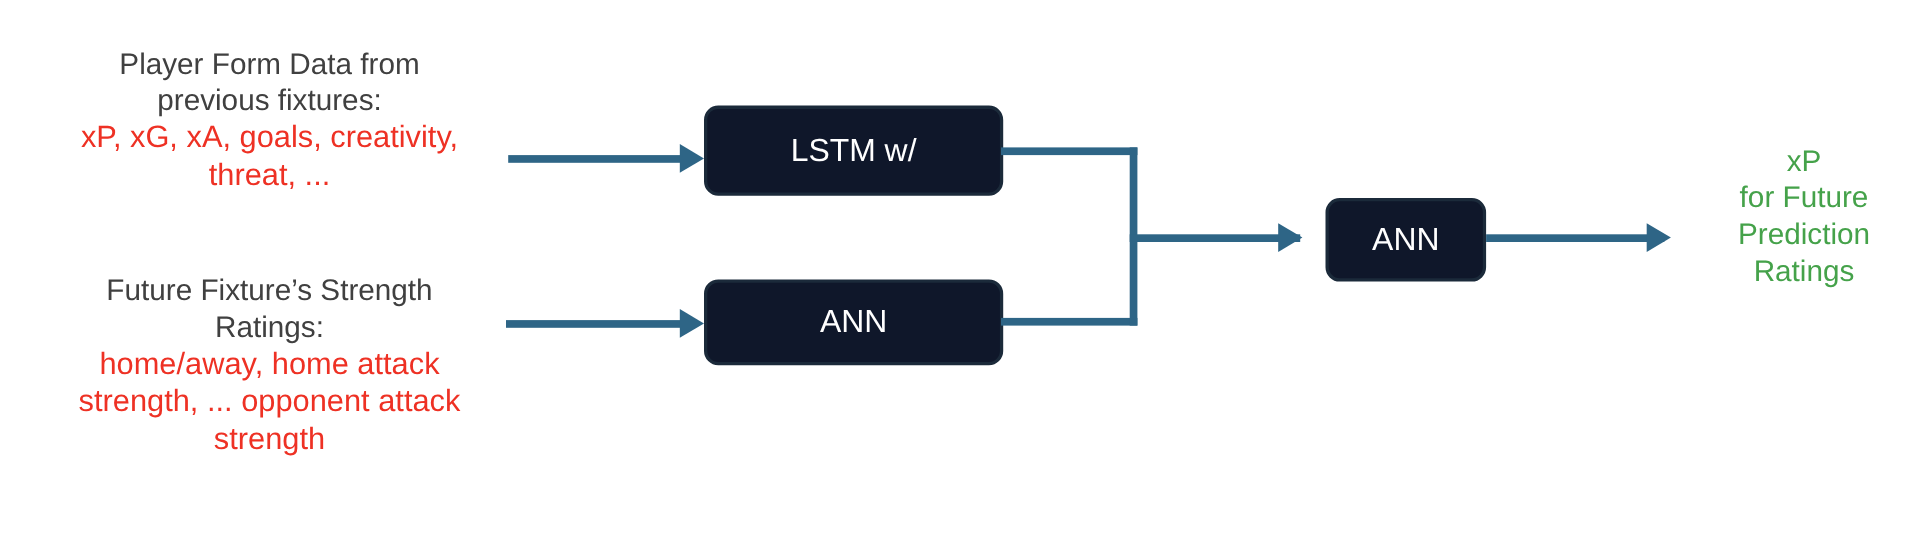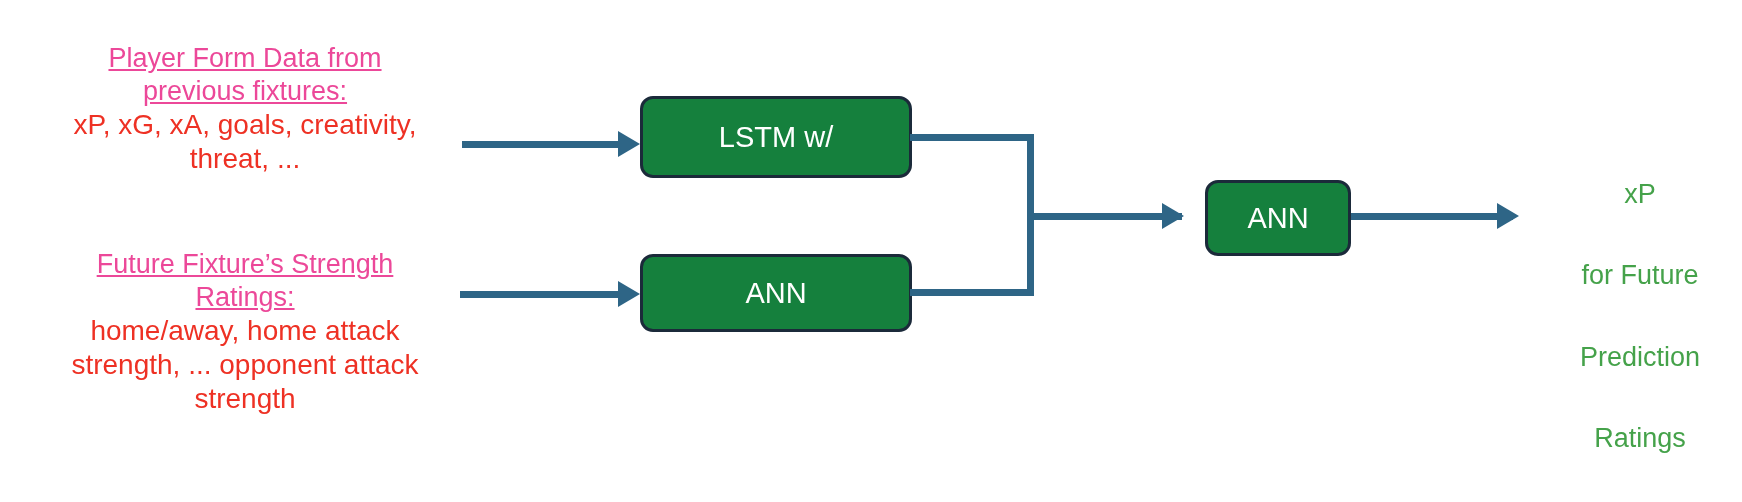--- a/index.html
+++ b/index.html
@@ -19,42 +19,42 @@
   
   .text-block {
     position: absolute;
     text-align: center;
     line-height: 1.22;
   }
   .tline {
     display: block;
     white-space: nowrap;
   }
-  .t-black { color: #ec4899; font-size: 27px; text-decoration: underline; }
+  .t-black { color: #404040; font-size: 27px; }
   .t-red   { color: #EE3124; font-size: 28px; }
 
   #input-top    { left: 40px;  top: 42px;  width: 410px; }
   #input-bottom { left: 20px;  top: 248px; width: 450px; }
 
   #output-text {
     position: absolute;
     left: 1545px;
     top: 130px;
     width: 190px;
     text-align: center;
     line-height: 1.24;
     color: #45A24A;
     font-size: 27px;
   }
-  #output-text .tline { white-space: nowrap; margin-top: 48px; }
+  #output-text .tline { white-space: nowrap; }
 
   
   .node-box {
     position: absolute;
-    background: #15803d;
+    background: #0f172a;
     border: 3px solid #1B2A3A;
     border-radius: 13px;
     box-sizing: border-box;
     display: flex;
     align-items: center;
     justify-content: center;
     color: #ffffff;
     font-size: 29px;
     line-height: 1.2;
     text-align: center;

